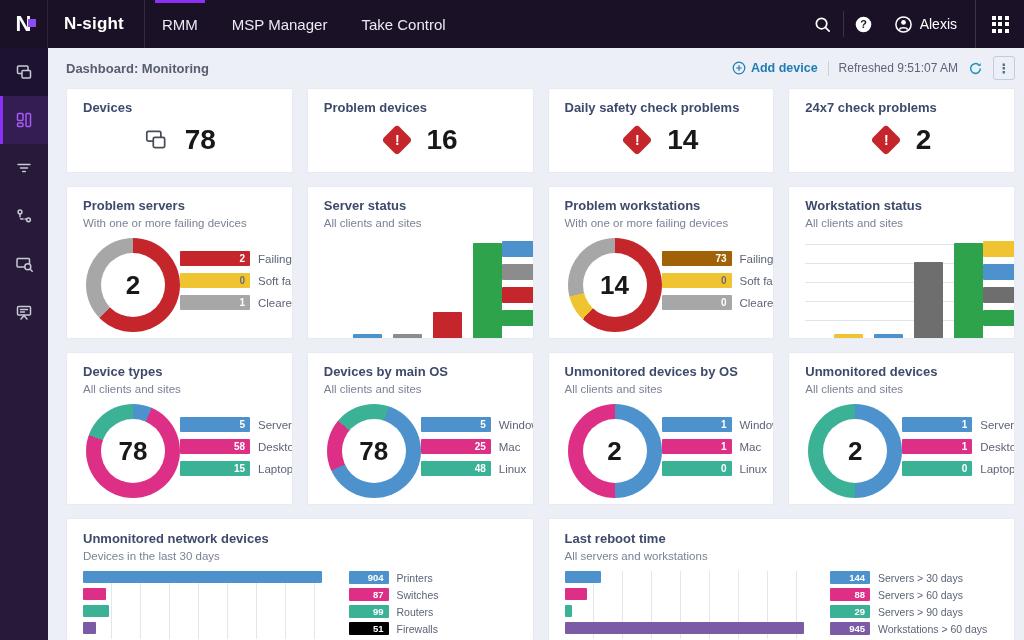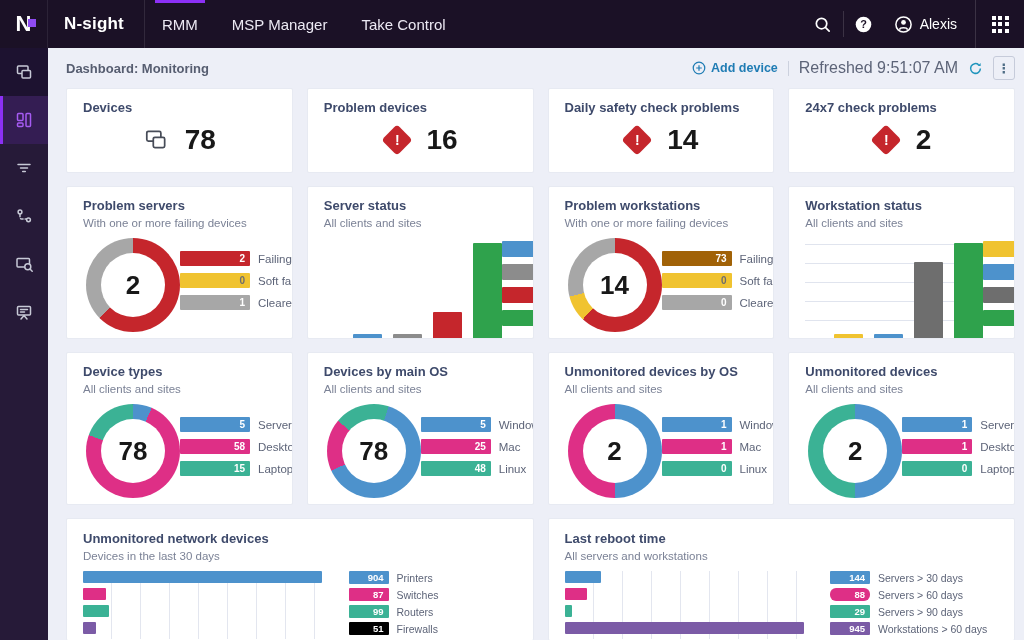--- a/index.html
+++ b/index.html
@@ -32,21 +32,21 @@
   .side-item.active::before{content:"";position:absolute;left:0;top:0;bottom:0;width:3px;background:#8C30F5}
   .side-item svg{stroke:currentColor;fill:none;stroke-width:1.5;stroke-linecap:round;stroke-linejoin:round}
 
   
   .main{position:absolute;left:48px;top:48px;right:0;bottom:0;overflow:hidden;padding:0 9px 0 18px}
   .page-header{height:40px;display:flex;align-items:center}
   .page-title{font-size:13px;font-weight:700;color:#565d70}
   .header-actions{margin-left:auto;display:flex;align-items:center;gap:10px}
   .add-device{display:flex;align-items:center;gap:5px;color:#1F7CB4;font-size:12.5px;font-weight:600;cursor:pointer}
   .h-divider{width:1px;height:15px;background:#ccd1de}
-  .refreshed{color:#5d6478;font-size:16px}
+  .refreshed{color:#5d6478;font-size:12px}
   .refresh-btn{display:flex;align-items:center;cursor:pointer}
   .kebab-btn{width:22px;height:24px;border:1px solid #c6cbda;border-radius:3px;color:#4f6d86;font-size:13px;font-weight:700;display:flex;align-items:center;justify-content:center;cursor:pointer;background:transparent}
 
   .grid{display:grid;grid-template-columns:repeat(4,1fr);column-gap:14px;margin-bottom:13px}
   .grid-wide{grid-template-columns:repeat(2,1fr);margin-bottom:0}
   .card{background:#fff;border:1px solid #e7eaf2;border-radius:2px;padding:11px 16px 8px;overflow:hidden}
   .card-title{font-size:13px;font-weight:700;color:#3E4A6B;line-height:1.25}
   .card-sub{font-size:11.5px;color:#7b8296;margin-top:3px}
 
   
@@ -488,21 +488,21 @@
               <div class="hbar" style="background: rgb(222, 47, 134); width: 8.93401%;"></div>
               <div class="hbar" style="background: rgb(59, 178, 149); width: 2.94416%;"></div>
               <div class="hbar" style="background: rgb(123, 91, 166); width: 95.9391%;"></div>
             </div>
           <div class="hlegend">
             <div class="legend-row">
                 <span class="pill" style="background: rgb(77, 146, 204);">144</span>
                 <span class="legend-label">Servers &gt; 30 days</span>
               </div>
             <div class="legend-row">
-                <span class="pill" style="background: rgb(222, 47, 134); border-radius: 6px;">88</span>
+                <span class="pill" style="background: rgb(222, 47, 134);">88</span>
                 <span class="legend-label">Servers &gt; 60 days</span>
               </div>
             <div class="legend-row">
                 <span class="pill" style="background: rgb(59, 178, 149);">29</span>
                 <span class="legend-label">Servers &gt; 90 days</span>
               </div>
             <div class="legend-row">
                 <span class="pill" style="background: rgb(123, 91, 166);">945</span>
                 <span class="legend-label">Workstations &gt; 60 days</span>
               </div>

